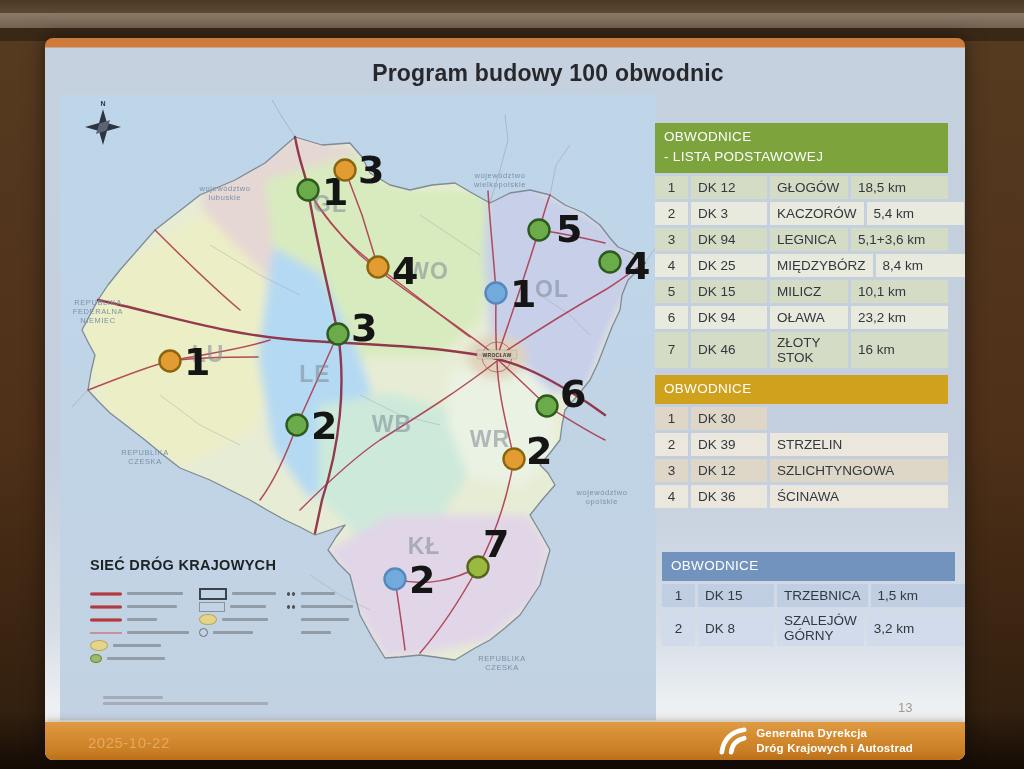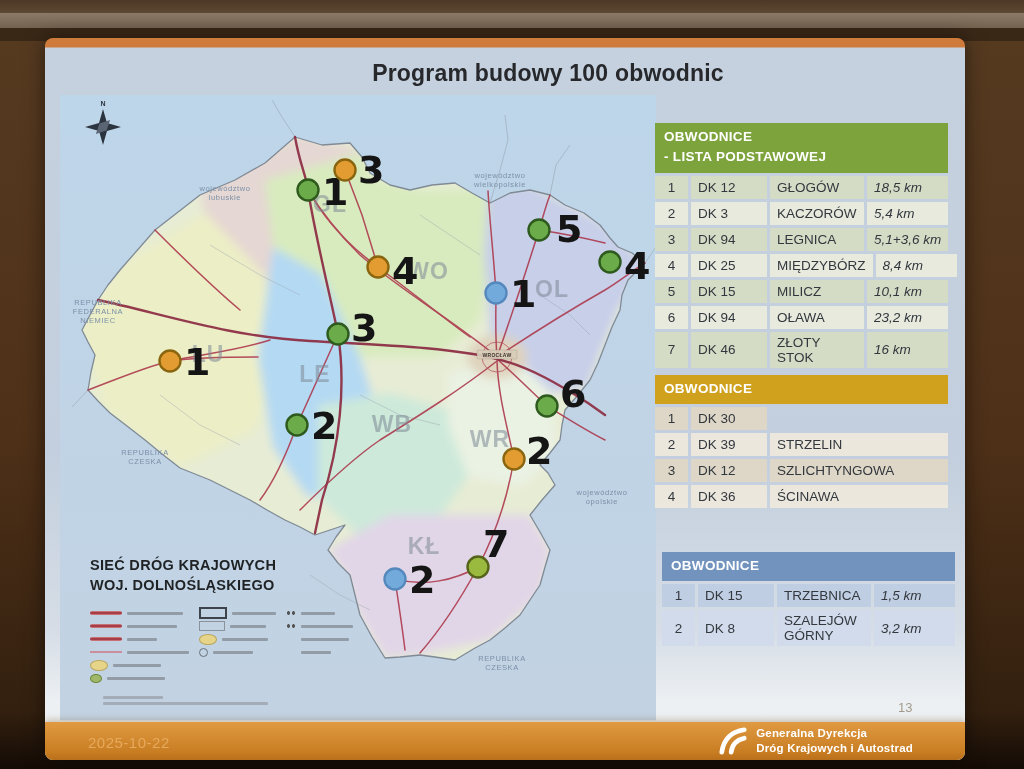--- a/index.html
+++ b/index.html
@@ -45,31 +45,31 @@
   .sym-rect{width:24px;height:8px;flex:none;border:2px solid #3d434a;background:transparent;}
   .sym-rect-thin{width:24px;height:8px;flex:none;border:1px solid #8b9299;}
   .sym-circle{width:7px;height:7px;flex:none;border-radius:50%;border:1px solid #6b727a;}
   .sym-dots{width:10px;height:6px;flex:none;background:
        radial-gradient(circle at 25% 50%, #555 1.5px, transparent 2px),
        radial-gradient(circle at 75% 50%, #555 1.5px, transparent 2px);}
   .src-note{position:absolute;left:58px;top:658px;display:flex;flex-direction:column;gap:3px;}
   .src-bar{height:3px;background:#99a0a8;opacity:.75;border-radius:1px;}
   
   .tbl{position:absolute;width:293px;}
-  .tbl-head{color:#ffffff;font-weight:bold;font-size:13.5px;line-height:1.5;padding:4px 0 5px 9px;letter-spacing:.3px;}
+  .tbl-head{color:#ffffff;font-weight:normal;font-size:13.5px;line-height:1.5;padding:4px 0 5px 9px;letter-spacing:.3px;}
   .tbl-green .tbl-head{background:#7da33c;}
   .tbl-yellow .tbl-head{background:#cfa11c;}
   .tbl-blue .tbl-head{background:#7193bd;}
   .tbl-body{margin-top:3px;display:flex;flex-direction:column;gap:3px;}
   .trow{display:flex;gap:3px;}
   .tcell{padding:3px 7px;font-size:13.5px;color:#33383e;display:flex;align-items:center;min-height:17px;}
   .c0{width:33px;justify-content:center;flex:none;padding:3px 0;}
   .c1{width:62px;flex:none;}
   .c2{flex:1;}
-  .c3{width:74px;flex:none;padding-right:0;font-style:italic;}
+  .c3{width:74px;flex:none;padding-right:16px;}
   .tbl-green .trow:nth-child(odd) .tcell{background:#d5dcc6;}
   .tbl-green .trow:nth-child(even) .tcell{background:#e7eadd;}
   .tbl-yellow .trow:nth-child(odd) .tcell{background:#ded7c7;}
   .tbl-yellow .trow:nth-child(even) .tcell{background:#ece7dd;}
   .tbl-blue .trow:nth-child(odd) .tcell{background:#c0cee3;}
   .tbl-blue .trow:nth-child(even) .tcell{background:#d1dbeb;}
   #table-primary{left:610px;top:85px;}
   #table-supplementary{left:610px;top:337px;}
   #table-outside{left:617px;top:514px;}
   
@@ -241,21 +241,20 @@
           <circle cx="436" cy="198" r="10.5" fill="#72aadc" stroke="#5589bd" stroke-width="2.4"></circle>
           <text x="450" y="212" class="marker-num">1</text>
           <circle cx="335" cy="484" r="10.5" fill="#72aadc" stroke="#5589bd" stroke-width="2.4"></circle>
           <text x="349" y="498" class="marker-num">2</text>
         </g>
     </svg>
 
     <div class="legend">
       <div class="legend-title">
         <div>SIEĆ DRÓG KRAJOWYCH</div>
-        <div>WOJ. DOLNOŚLĄSKIEGO</div>
       </div>
       <div class="legend-cols">
         <div class="lcol">
           <div class="lrow">
               <span class="sym-road"></span>
               <span class="tbar" style="width:56px"></span>
             </div>
           <div class="lrow">
               <span class="sym-road"></span>
               <span class="tbar" style="width:50px"></span>

